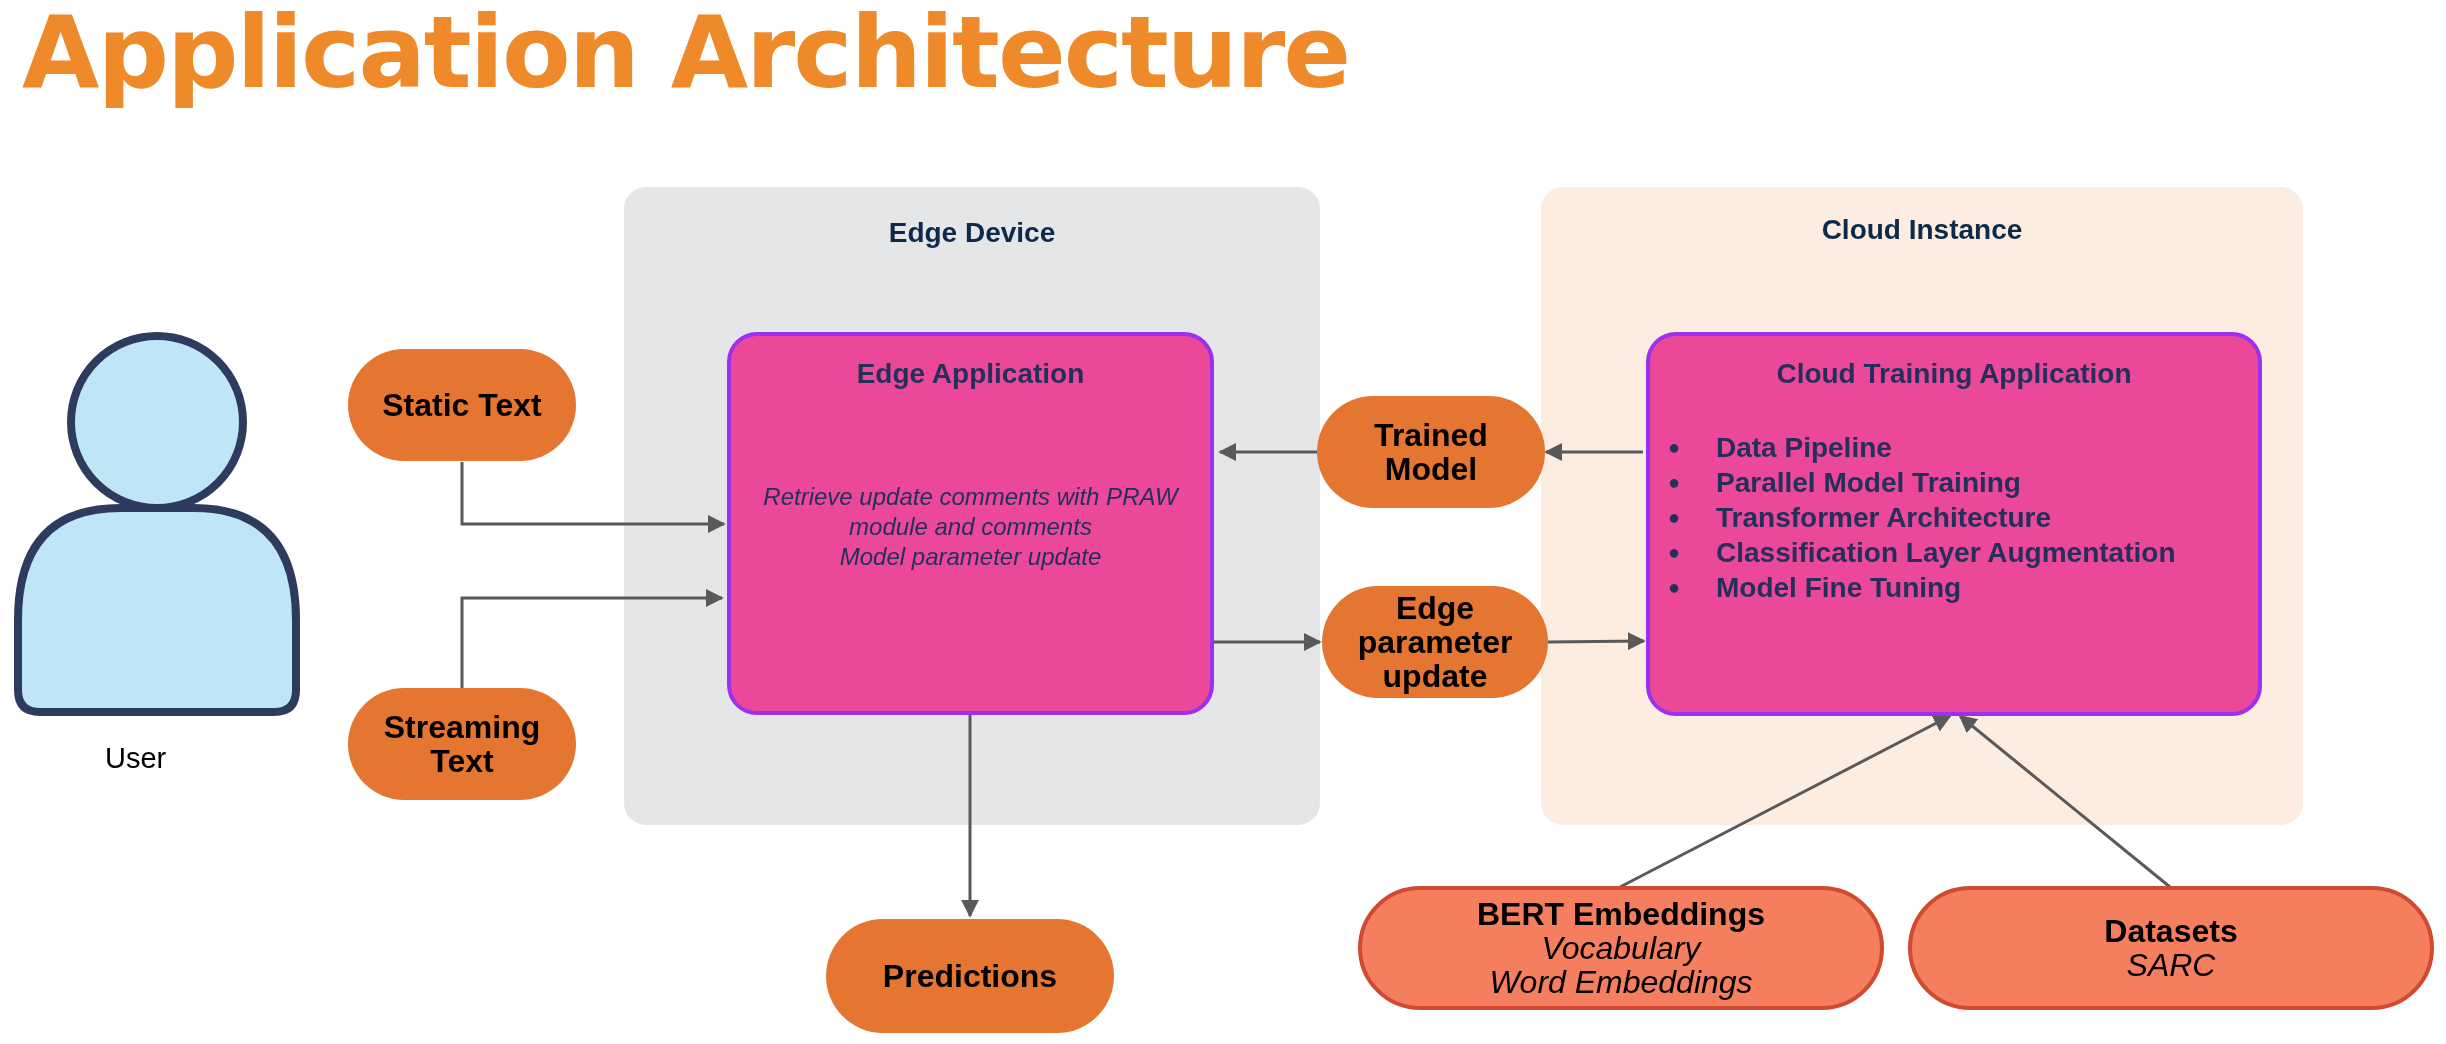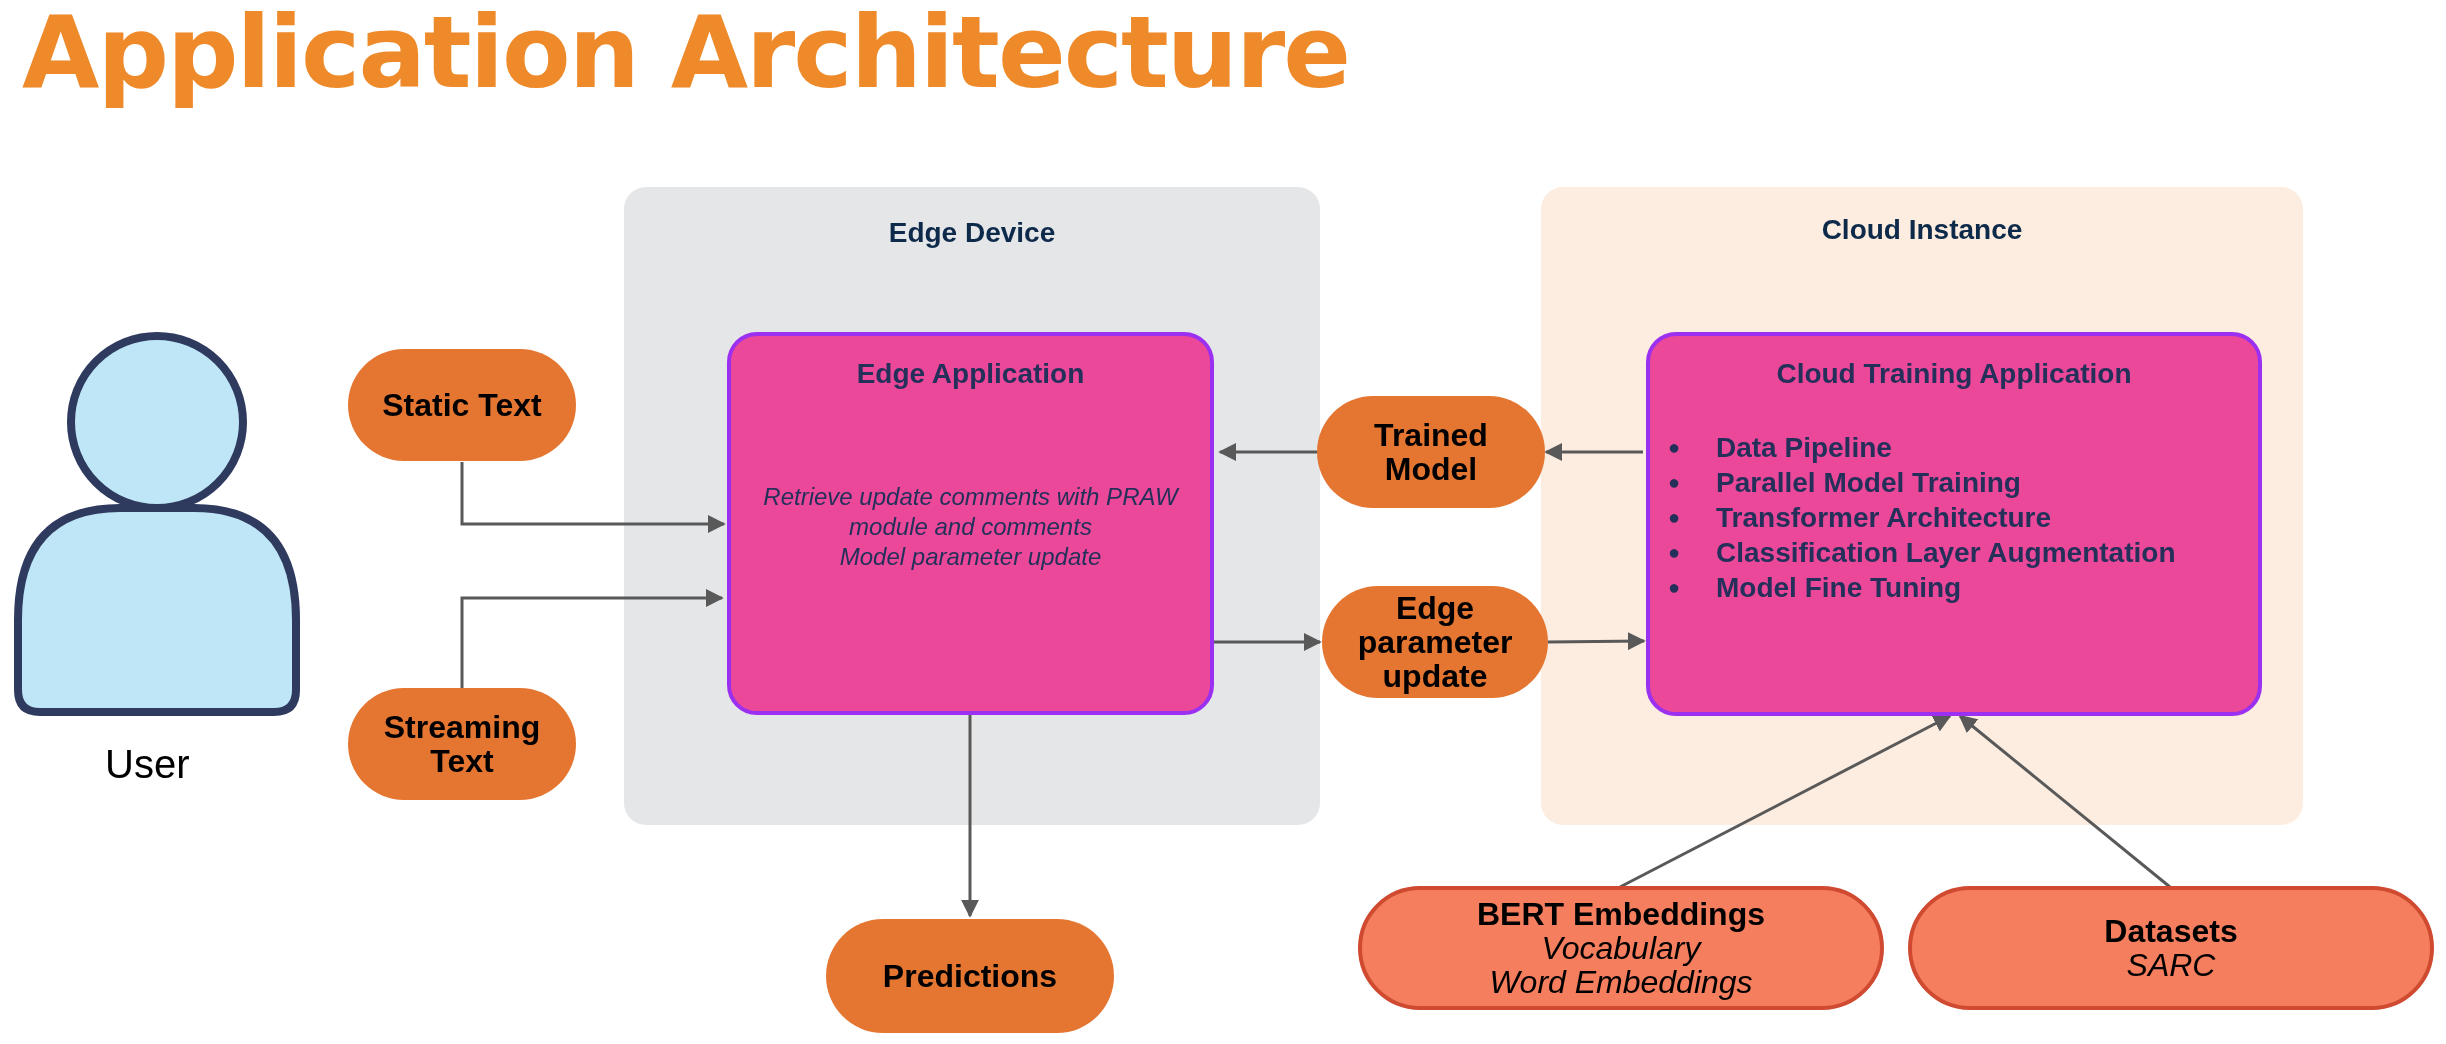--- a/index.html
+++ b/index.html
@@ -16,21 +16,21 @@
   .app-edge { left: 727px; top: 332px; width: 487px; height: 383px; }
   .app-cloud { left: 1646px; top: 332px; width: 616px; height: 384px; }
   .app-title { text-align: center; font-weight: bold; font-size: 28px; margin-top: 22px; }
   .app-desc { text-align: center; font-style: italic; font-size: 24px; line-height: 30px; }
   .app-list { list-style: none; margin: 40px 0 0 0; padding: 0 16px 0 18px; font-weight: bold; font-size: 28px; line-height: 35px; }
   .app-list li::before { content: "\25CF"; display: inline-block; width: 48px; font-size: 20px; vertical-align: 3px; }
   .pill { position: absolute; display: flex; align-items: center; justify-content: center; text-align: center;
           color: #000000; font-weight: bold; font-size: 32px; line-height: 34px; background: #e47632; border-radius: 60px; }
   .pill-red { background: #f47e5e; border: 4px solid #cf4a30; box-sizing: border-box; border-radius: 70px; }
   .pill-red .sub { font-weight: normal; font-style: italic; }
-  .user-label { position: absolute; left: 105px; top: 742px; font-size: 40px; color: #000; }
+  .user-label { position: absolute; left: 105px; top: 742px; font-size: 29px; color: #000; }
   svg.overlay { position: absolute; left: 0; top: 0; }
 </style>
 </head>
 <body>
 
 <div class="title">Application Architecture</div>
 
 <div class="zone zone-edge">
   <div class="zone-label" style="top:30px">Edge Device</div>
 </div>

